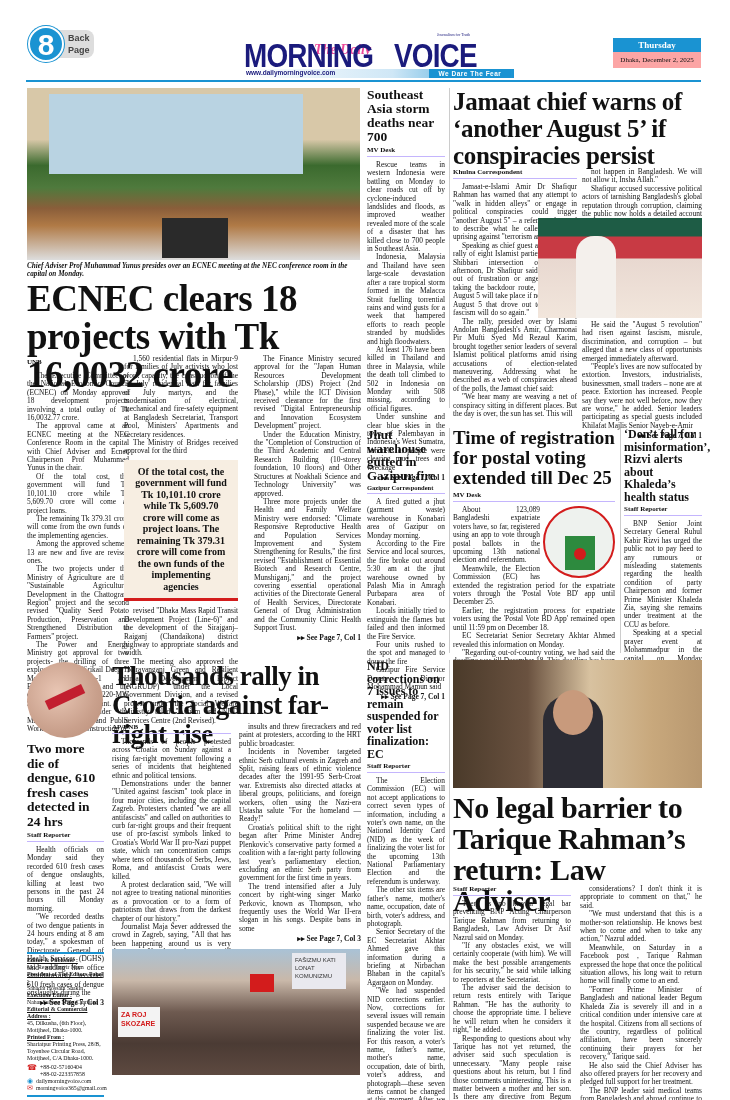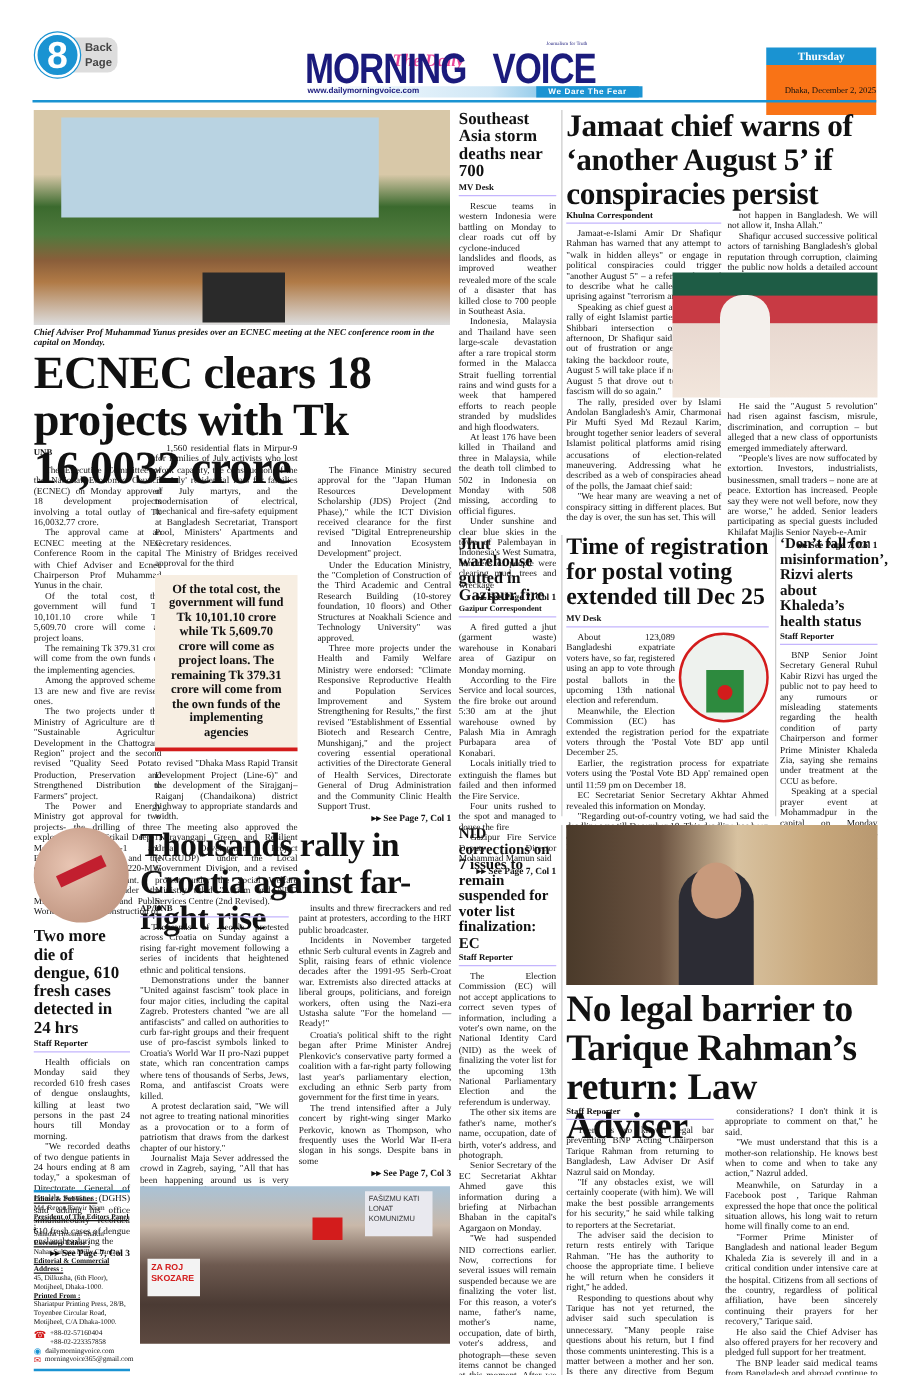--- a/index.html
+++ b/index.html
@@ -11,21 +11,21 @@
 .hd{font-weight:bold;line-height:1}
 .photo{background:#888;overflow:hidden}
 
 .pagebadge{left:28px;top:26px;width:86px;height:36px}
 .pagecircle{position:absolute;left:0;top:0;width:36px;height:36px;border-radius:50%;background:#1a93d2;border:2px solid #fff;box-shadow:0 0 0 1px #1a93d2;color:#fff;font:bold 30px "Liberation Sans",sans-serif;text-align:center;line-height:34px;z-index:2}
 .pagelbl{position:absolute;left:26px;top:4px;width:40px;height:28px;background:#ddd;border-radius:0 8px 8px 0;padding-left:14px;font:bold 9px "Liberation Sans",sans-serif;line-height:12px;color:#444;padding-top:2px}
 .logo{left:244px;top:26px;width:270px;height:52px}
 .logoword{position:absolute;font-family:"Liberation Sans",sans-serif;font-weight:bold;color:#1b1b7c;letter-spacing:-1px}
 .dateBox{left:613px;top:38px;width:88px}
 .dateDay{background:#1a93d2;color:#fff;font-weight:bold;font-size:9px;text-align:center;padding:2px 0}
-.dateFull{background:#f97316;font-size:7px;text-align:right;padding:16px 0}
+.dateFull{background:#fca5a5;font-size:7px;text-align:center;padding:4px 0}
 .rule{left:26px;top:80px;width:675px;height:2px;background:#1a93d2}
 .pullquote{background:#f7eee2;border-bottom:3px solid #d31c1c;padding:6px 10px;text-align:center;font-weight:bold;font-size:10px;line-height:11.5px;margin:4px 0 6px}
 .vline{width:1px;background:#ccc}
 .imprint{font-size:5.8px;line-height:7px;border-top:2px solid #1a93d2;border-bottom:2px solid #1a93d2;padding:3px 0}
 .imprint b{text-decoration:underline;display:block}
 </style>
 </head>
 <body>
 
 <div class="abs pagebadge">
@@ -77,21 +77,21 @@
   <div id="lead-col2a">
       <p class="t">1,560 residential flats in Mirpur-9 for families of July activists who lost work capacity, the construction of the '36 July' residential flats for families of July martyrs, and the modernisation of electrical, mechanical and fire-safety equipment at Bangladesh Secretariat, Transport Pool, Ministers' Apartments and secretary residences.</p>
       <p class="t">The Ministry of Bridges received approval for the third</p>
     </div>
   <div class="pullquote">Of the total cost, the government will fund Tk 10,101.10 crore while Tk 5,609.70 crore will come as project loans. The remaining Tk 379.31 crore will come from the own funds of the implementing agencies</div>
   <div id="lead-col2b">
       <p class="t">revised "Dhaka Mass Rapid Transit Development Project (Line-6)" and the development of the Sirajganj–Raiganj (Chandaikona) district highway to appropriate standards and width.</p>
       <p class="t">The meeting also approved the "Narayanganj Green and Resilient Urban Development Project (NGRUDP)" under the Local Government Division, and a revised project under the Social Welfare Ministry titled "Autism and NDD Services Centre (2nd Revised)."</p>
     </div>
 </div>
-<div class="abs" style="left:254px;top:372px;width:107px">
+<div class="abs" style="left:254px;top:355px;width:107px">
   <div id="lead-col3">
       <p class="t">The Finance Ministry secured approval for the "Japan Human Resources Development Scholarship (JDS) Project (2nd Phase)," while the ICT Division received clearance for the first revised "Digital Entrepreneurship and Innovation Ecosystem Development" project.</p>
       <p class="t">Under the Education Ministry, the "Completion of Construction of the Third Academic and Central Research Building (10-storey foundation, 10 floors) and Other Structures at Noakhali Science and Technology University" was approved.</p>
       <p class="t">Three more projects under the Health and Family Welfare Ministry were endorsed: "Climate Responsive Reproductive Health and Population Services Improvement and System Strengthening for Results," the first revised "Establishment of Essential Biotech and Research Centre, Munshiganj," and the project covering essential operational activities of the Directorate General of Health Services, Directorate General of Drug Administration and the Community Clinic Health Support Trust.</p>
     </div>
   <div class="see">▸▸ See Page 7, Col 1</div>
 </div>
 
 <div class="abs" style="left:367px;top:88px;width:78px">
   <div class="hd" style="font-size:13.5px;line-height:14px">Southeast Asia storm deaths near 700</div>

